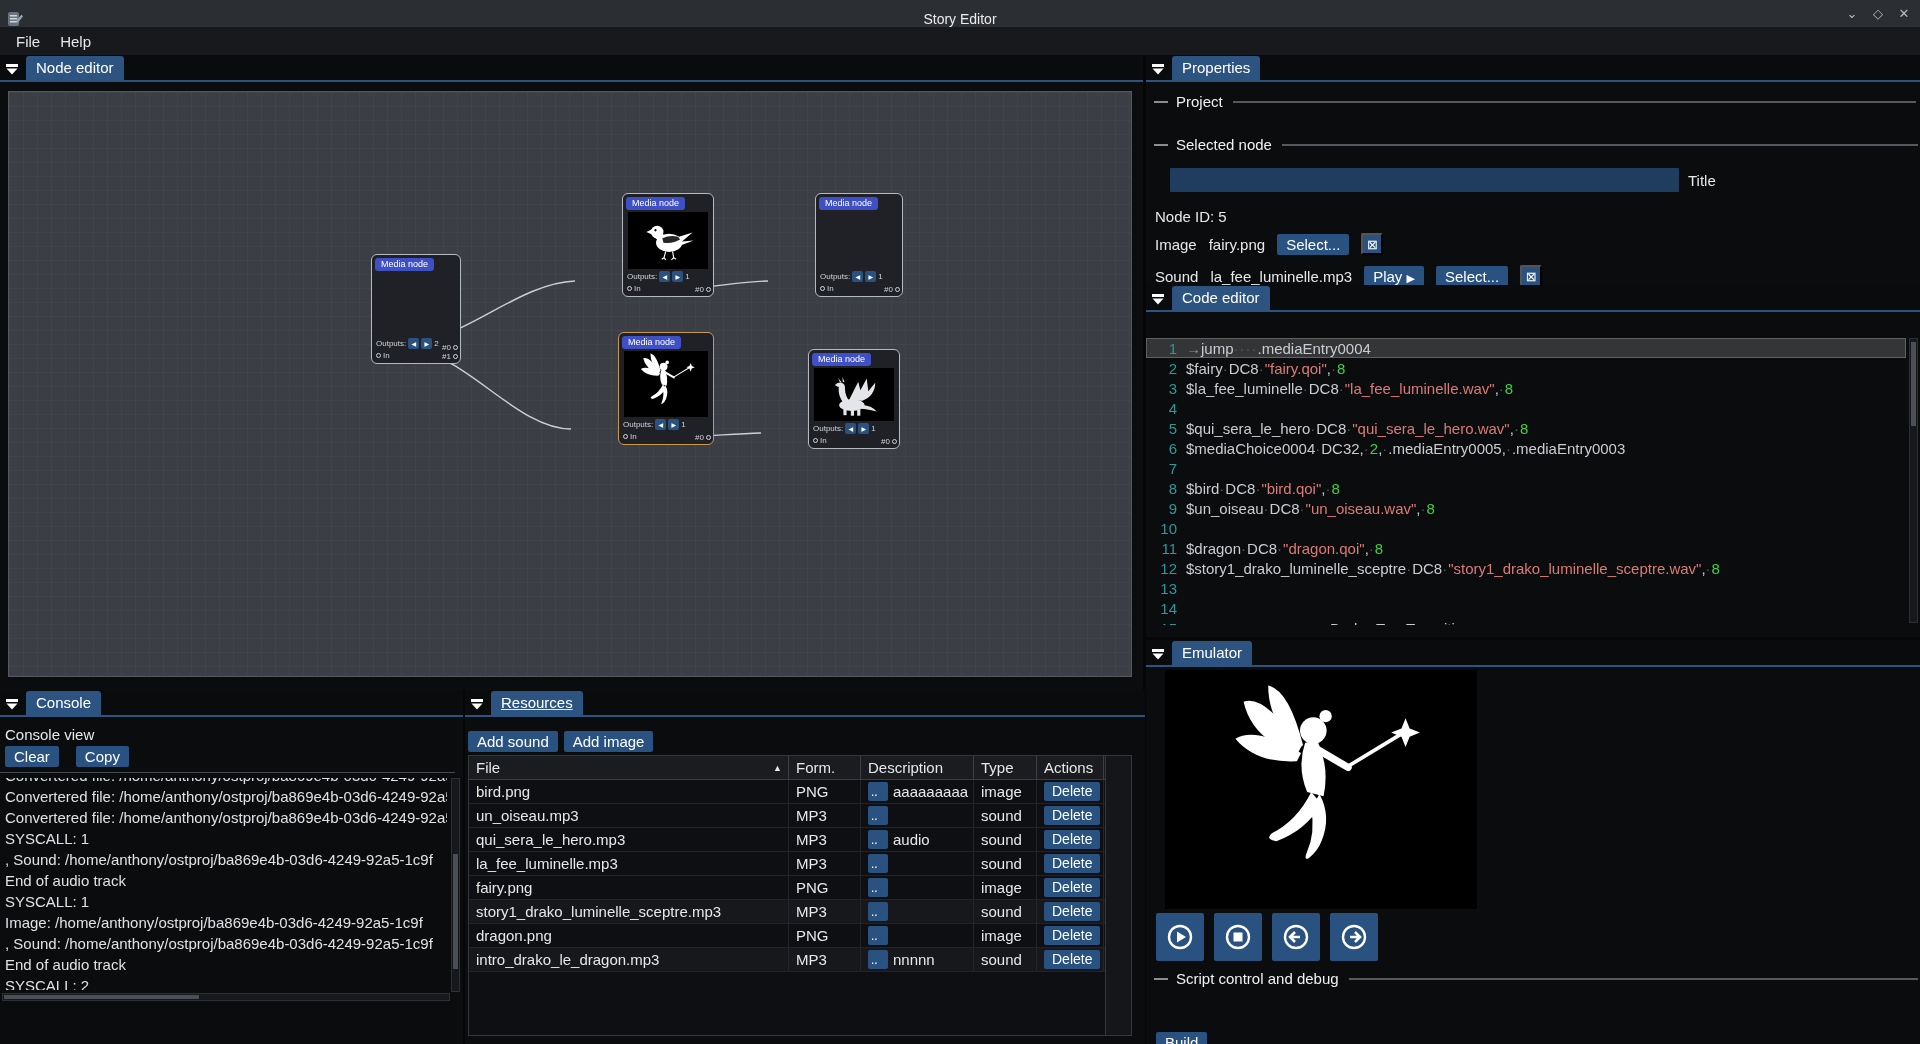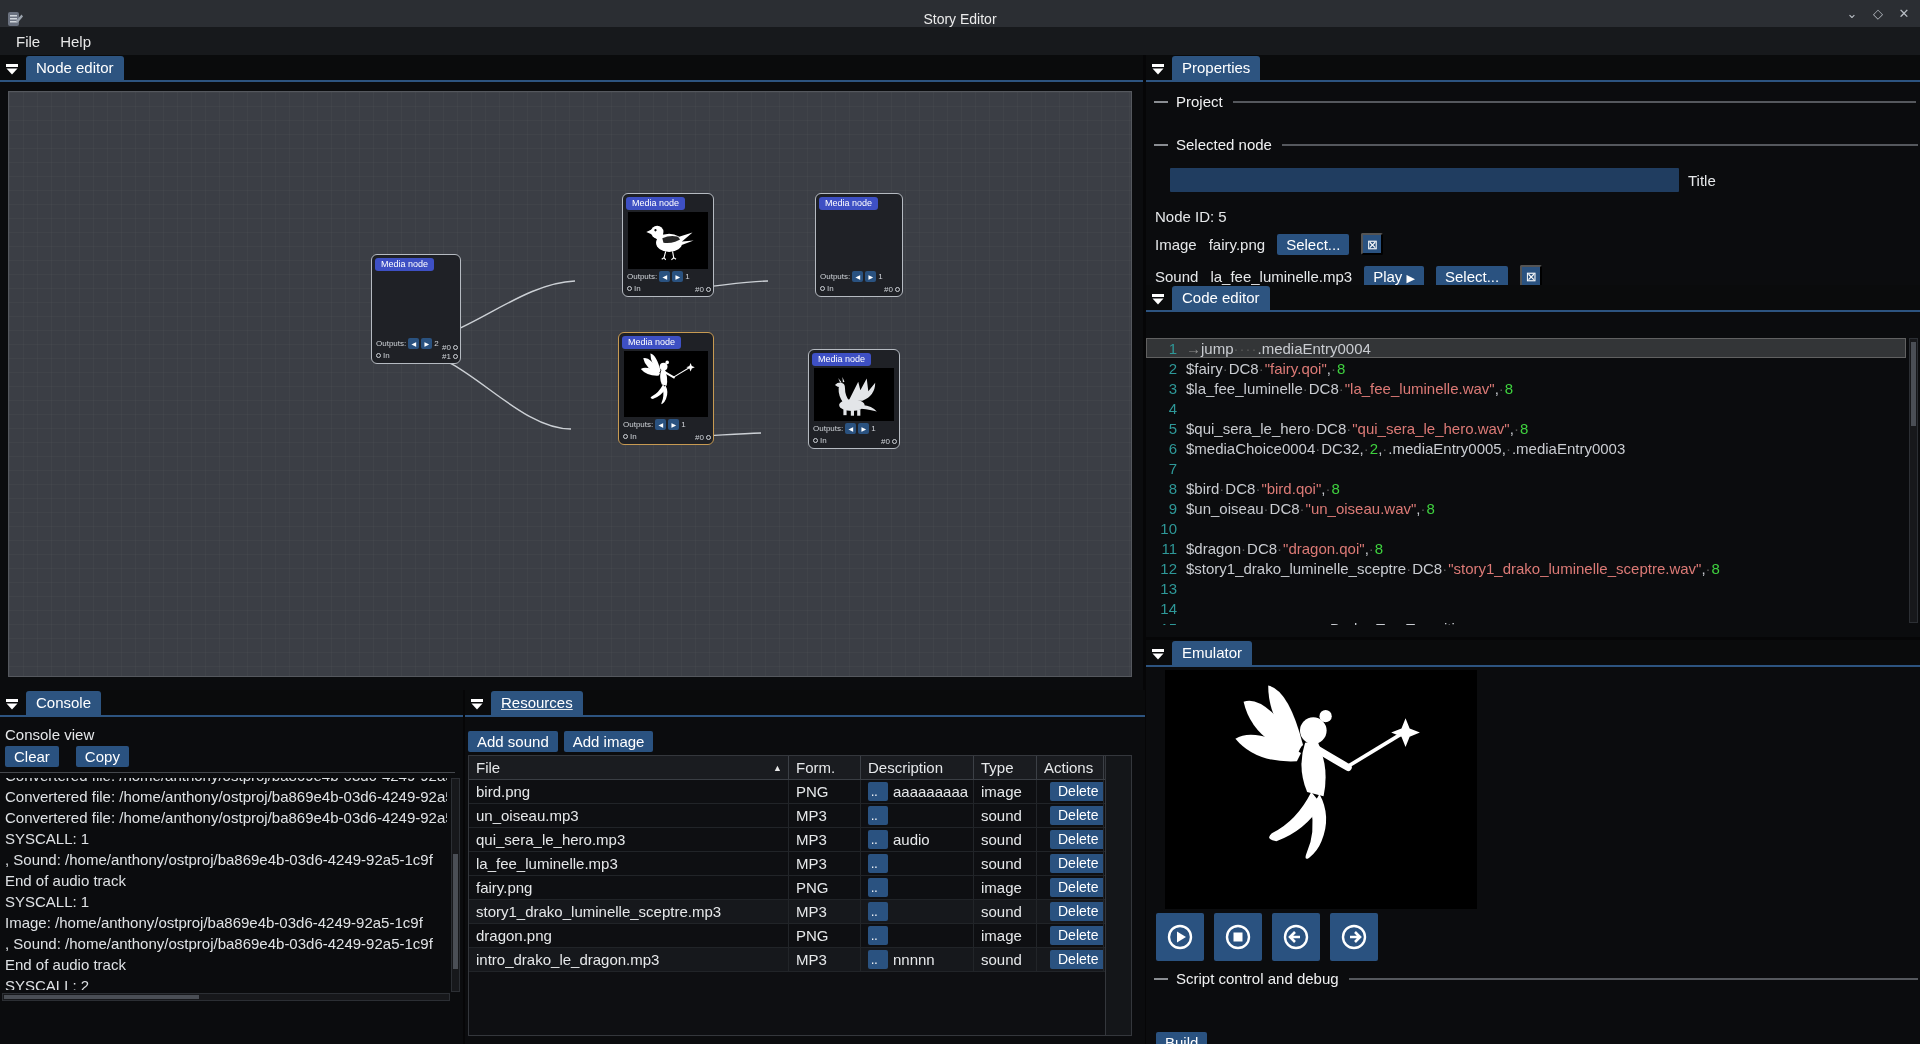--- a/index.html
+++ b/index.html
@@ -124,21 +124,21 @@
         align-items:center; border-bottom:1px solid #212428; }
   .tr.head { background:#1a1c20; border-bottom:1px solid #3a3e44; font-size:15px; }
   .tr.alt { background:#16181c; }
   .td { padding-left:7px; height:100%; display:flex; align-items:center; border-right:1px solid #222529;
         overflow:hidden; white-space:nowrap; }
   .tr.head .td { border-right:1px solid #3c4046; }
   .td.file { justify-content:space-between; padding-right:6px; }
   .sort-ic { font-size:9px; color:#e8e8e8; }
   .desc-btn { width:20px; height:19px; background:#2a5280; color:#fff; font-size:12px; border-radius:2px;
               display:inline-flex; align-items:center; justify-content:flex-start; padding-left:3px; margin-right:5px; flex:none;}
-  .del-btn { background:#2a5280; color:#fff; font-size:14px; padding:1px 8px 2px 8px; border-radius:2px;margin-left:6px; }
+  .del-btn { background:#2a5280; color:#fff; font-size:14px; padding:1px 8px 2px 8px; border-radius:2px; }
   #res-scrollcol { position:absolute; right:0; top:0; bottom:0; width:26px; background:#141619;
                    border-left:1px solid #34373c; }
 
   svg { display:block; }
 </style>
 </head>
 <body>
 
 <svg width="0" height="0" style="position:absolute">
   <defs>

